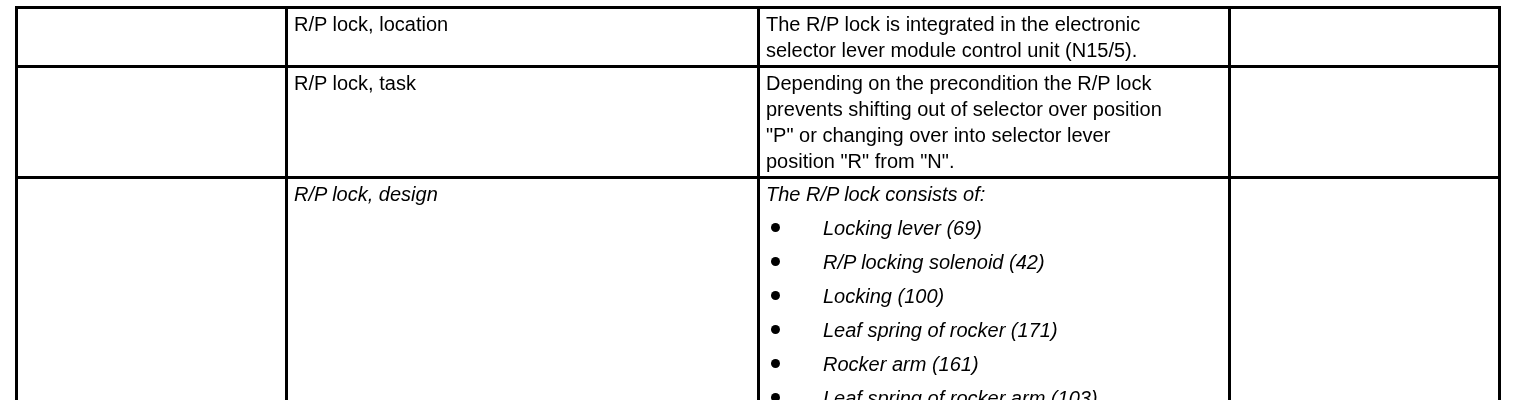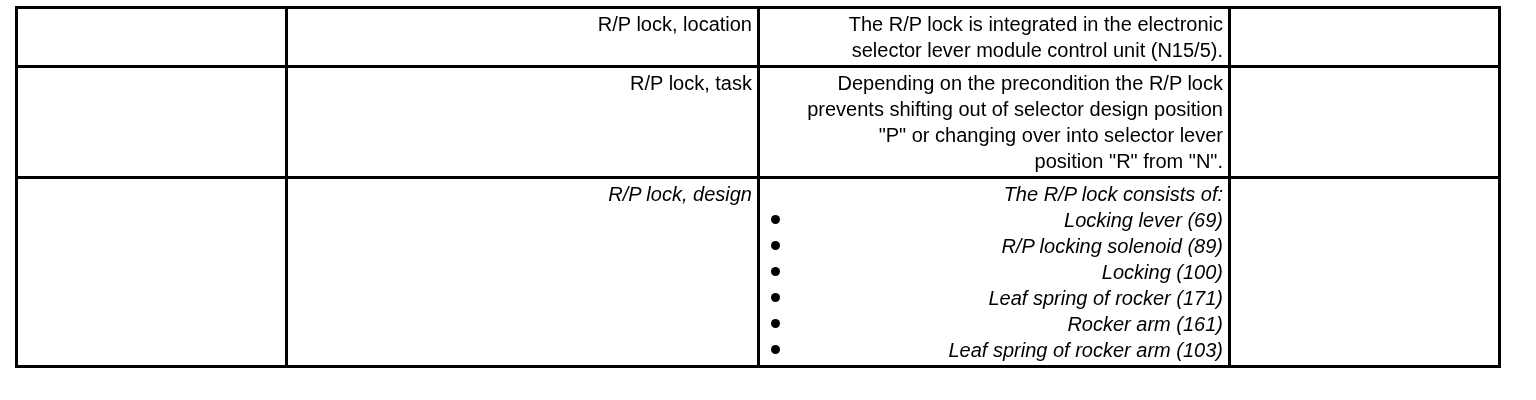--- a/index.html
+++ b/index.html
@@ -9,21 +9,20 @@
     height: 400px;
     background: #ffffff;
     overflow: hidden;
     font-family: "Liberation Sans", sans-serif;
   }
   .page {
     position: relative;
     width: 1240px;
     height: 400px;
     background: #ffffff;
-    text-align: right;
   }
   table.doc-table {
     position: absolute;
     left: 15px;
     top: 6px;
     width: 1483px;
     border-collapse: collapse;
     table-layout: fixed;
   }
   table.doc-table td {
@@ -39,20 +38,21 @@
   tr.row-task td     { height: 104px; }
   tr.row-design td   { height: 180px; font-style: italic; }
   tr.row-function td { height: 24px; }
 
   .line { white-space: nowrap; }
 
   .bullet-item {
     position: relative;
     padding-left: 57px;
     white-space: nowrap;
+    margin-top: 8px;
   }
   .bullet-dot {
     position: absolute;
     left: 5px;
     top: 8px;
     width: 9px;
     height: 9px;
     background: #000000;
     border-radius: 50%;
   }
@@ -87,38 +87,38 @@
       </tr>
 
       <tr class="row-task">
         <td></td>
         <td>
           <div class="line">R/P lock, task</div>
         </td>
         <td>
           <div>
               <div class="line">Depending on the precondition the R/P lock</div>
-              <div class="line">prevents shifting out of selector design position</div>
+              <div class="line">prevents shifting out of selector over position</div>
               <div class="line">"P" or changing over into selector lever</div>
               <div class="line">position "R" from "N".</div>
             </div>
         </td>
         <td></td>
       </tr>
 
       <tr class="row-design">
         <td></td>
         <td>
           <div class="line">R/P lock, design</div>
         </td>
         <td>
           <div class="line">The R/P lock consists of:</div>
           <div>
               <div class="bullet-item"><span class="bullet-dot"></span><span>Locking lever (69)</span></div>
-              <div class="bullet-item"><span class="bullet-dot"></span><span>R/P locking solenoid (89)</span></div>
+              <div class="bullet-item"><span class="bullet-dot"></span><span>R/P locking solenoid (42)</span></div>
               <div class="bullet-item"><span class="bullet-dot"></span><span>Locking (100)</span></div>
               <div class="bullet-item"><span class="bullet-dot"></span><span>Leaf spring of rocker (171)</span></div>
               <div class="bullet-item"><span class="bullet-dot"></span><span>Rocker arm (161)</span></div>
               <div class="bullet-item"><span class="bullet-dot"></span><span>Leaf spring of rocker arm (103)</span></div>
             </div>
         </td>
         <td></td>
       </tr>
 
     </tbody>

